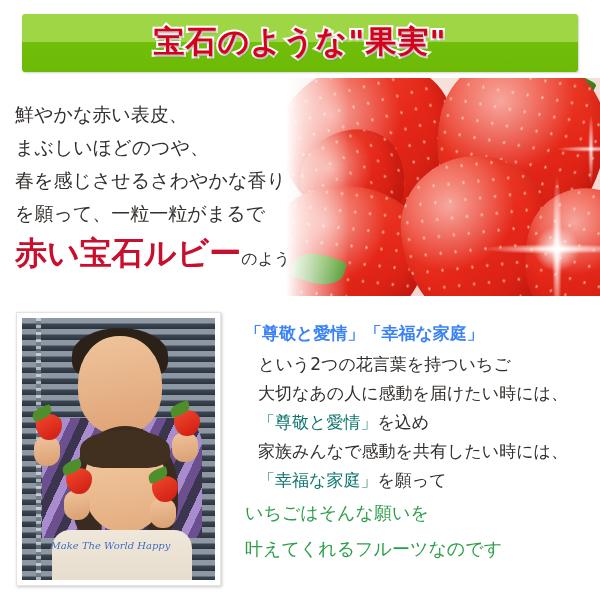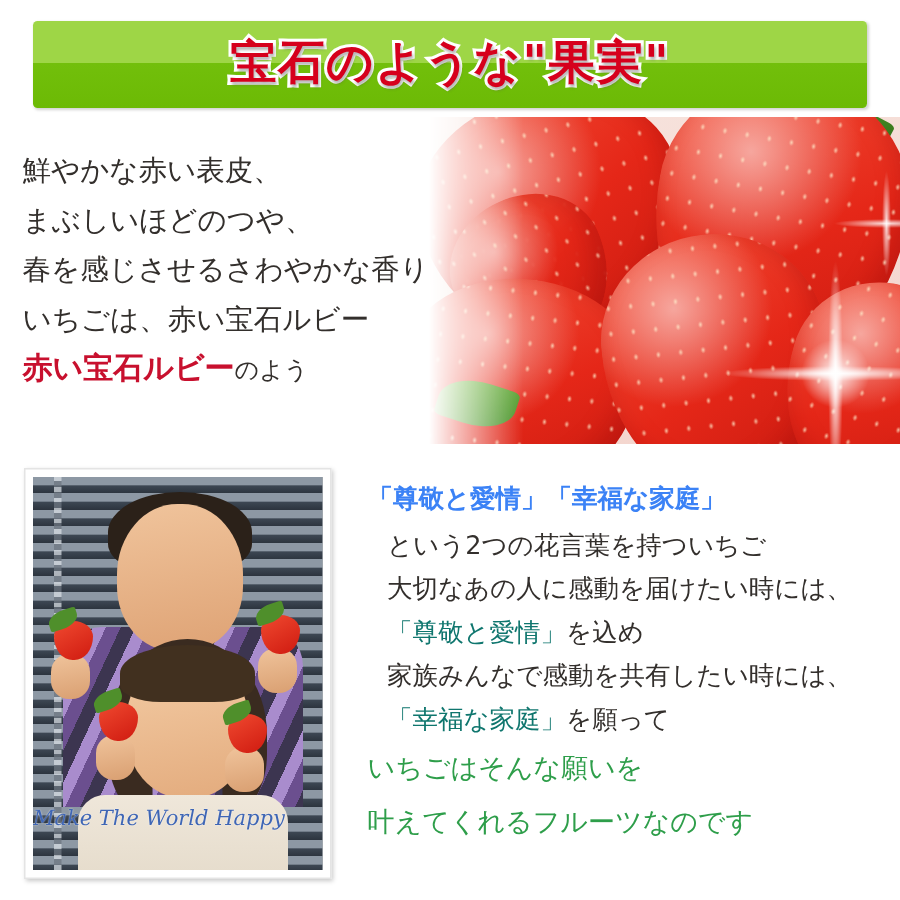--- a/index.html
+++ b/index.html
@@ -157,21 +157,21 @@
     line-height: 33px;
     color: #332f2c;
     white-space: nowrap;
   }
   .intro-accent {
     margin-top: 2px;
     white-space: nowrap;
   }
   .intro-accent .accent-strong {
     font-family: "DejaVu Serif", "Liberation Serif", serif;
-    font-size: 20px;
+    font-size: 32px;
     font-weight: bold;
     color: #c8102e;
     letter-spacing: 0px;
   }
   .intro-accent .accent-tail {
     font-family: "DejaVu Sans", "Liberation Sans", sans-serif;
     font-size: 16px;
     color: #332f2c;
   }
 
@@ -264,23 +264,24 @@
   .girl-body {
     position: absolute;
     left: 30px; top: 212px;
     width: 140px; height: 70px;
     border-radius: 18px 18px 0 0;
     background: linear-gradient(180deg, #efe7da 0%, #e3d9c8 100%);
   }
   .shirt-text {
     position: absolute;
     left: 0; right: 16px; top: 222px;
+    text-align: center;
     font-family: "DejaVu Serif", "Liberation Serif", serif;
     font-style: italic;
-    font-size: 14px;
+    font-size: 10px;
     line-height: 12px;
     color: #3f66b5;
     text-shadow: 0 0 1px rgba(255,255,255,.8);
   }
   .hand-berry {
     position: absolute;
     width: 26px; height: 26px;
     border-radius: 50% 50% 48% 48% / 40% 40% 60% 60%;
     background: linear-gradient(150deg, #f04a30 0%, #cf1a10 100%);
   }
@@ -365,21 +366,21 @@
         <div class="sparkle-core"></div>
       </div>
       <div class="sparkle-small"></div>
     </div>
   </div>
 
   <div class="intro">
     <div class="intro-line">鮮やかな赤い表皮、</div>
     <div class="intro-line">まぶしいほどのつや、</div>
     <div class="intro-line">春を感じさせるさわやかな香り</div>
-    <div class="intro-line">いちごは、赤い宝石ルビー</div>
+    <div class="intro-line">を願って、一粒一粒がまるで</div>
     <div class="intro-accent">
       <span class="accent-strong">赤い宝石ルビー</span><span class="accent-tail">のよう</span>
     </div>
   </div>
 
   <div class="kids-photo-frame">
     <div class="kids-photo">
       <div class="blinds"></div>
       <div class="blind-cord"></div>
       <div class="boy-body"></div>

